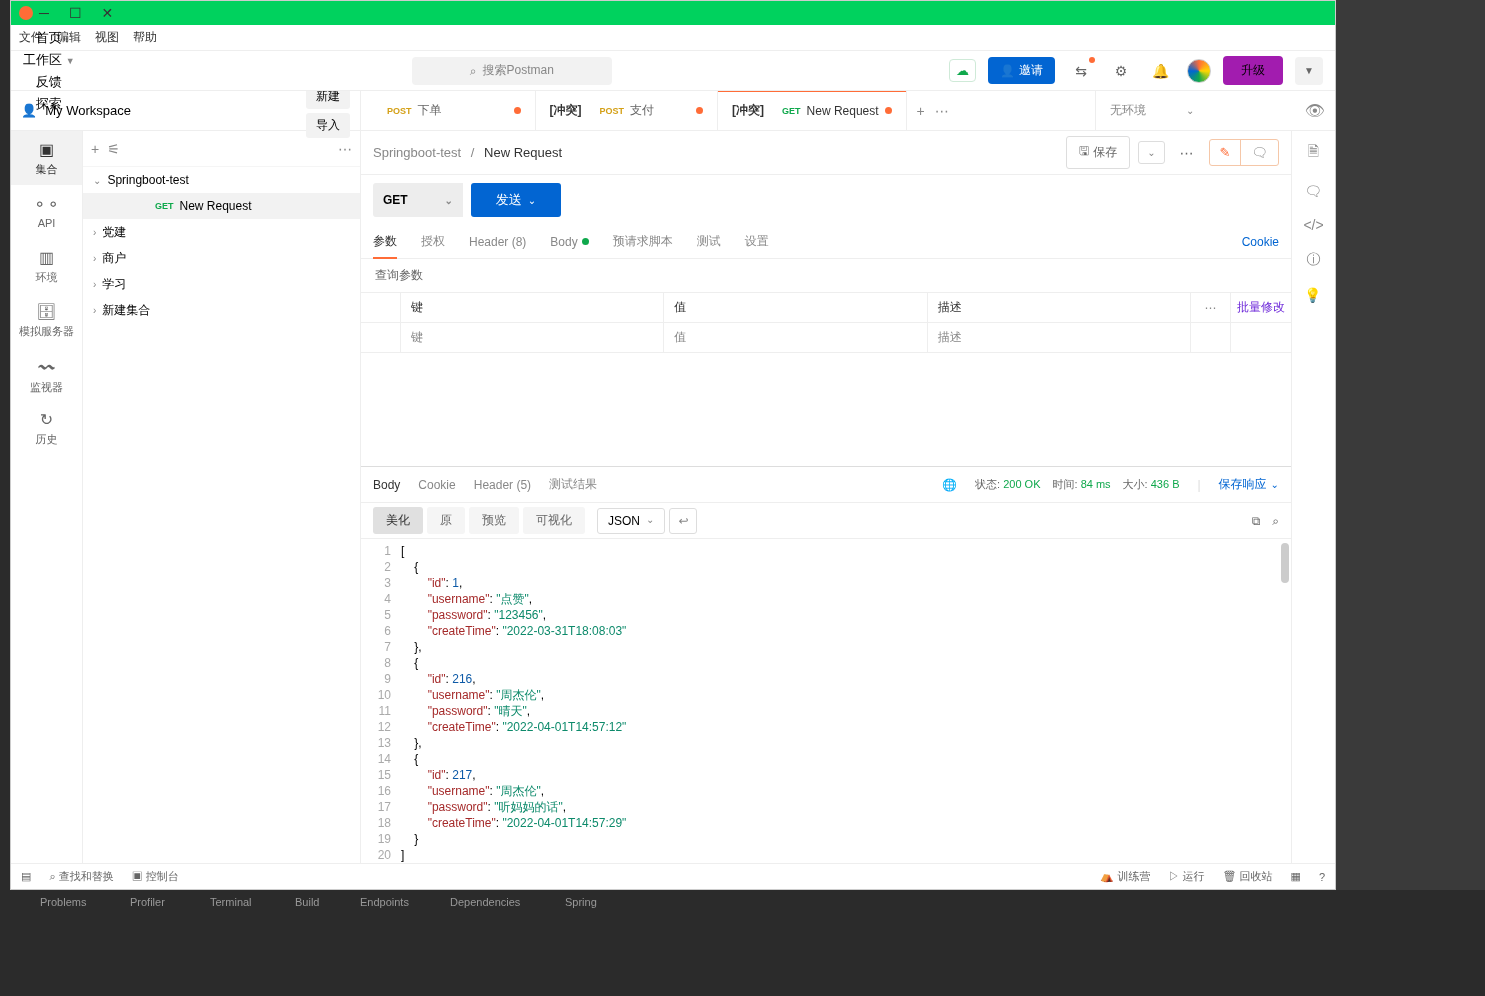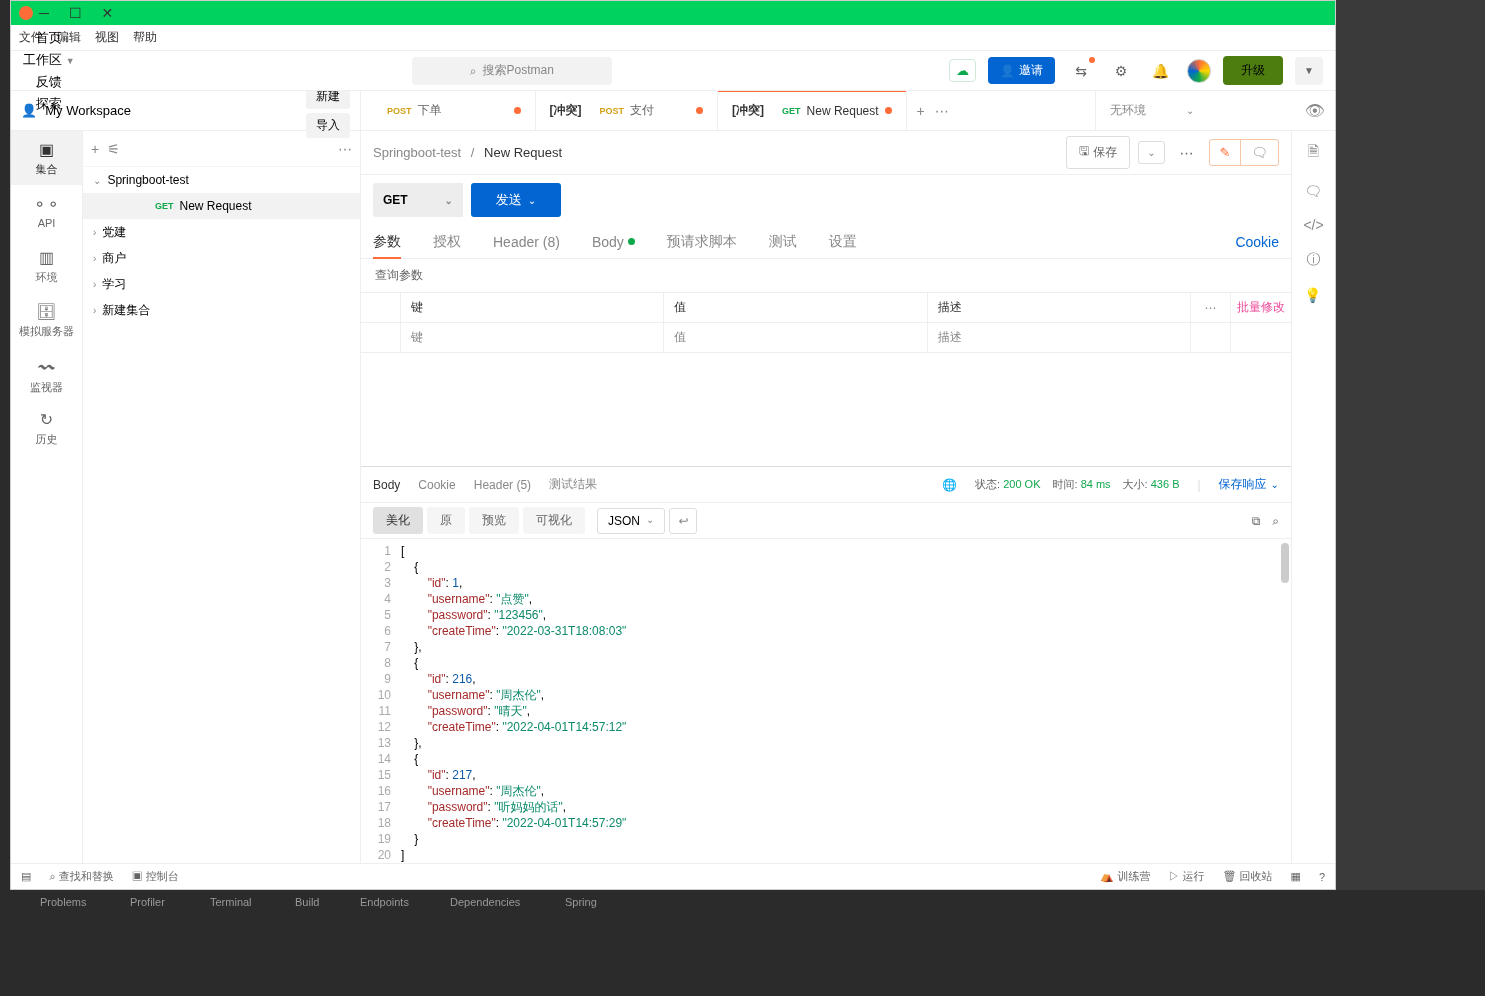--- a/index.html
+++ b/index.html
@@ -11,21 +11,21 @@
 .titlebar .winbtns { display: flex; gap: 20px; font-size: 14px; padding-right: 8px; }
 .menubar { height: 26px; background: #fff; border-bottom: 1px solid #eee; display: flex; align-items: center; padding: 0 8px; font-size: 12px; gap: 14px; color: #333; }
 .topnav { height: 40px; border-bottom: 1px solid #eee; display: flex; align-items: center; padding: 0 12px; font-size: 13px; }
 .topnav .left { display: flex; align-items: center; gap: 4px; flex-direction: column; }
 .topnav .left span { cursor: pointer; }
 .topnav .search { flex: 1; display: flex; justify-content: center; }
 .topnav .searchbox { width: 200px; height: 28px; background: #f2f2f2; border-radius: 4px; display: flex; align-items: center; justify-content: center; font-size: 12px; color: #888; gap: 6px; }
 .topnav .right { display: flex; align-items: center; gap: 12px; }
 .iconbtn { width: 28px; height: 28px; display: flex; align-items: center; justify-content: center; color: #666; font-size: 14px; cursor: pointer; }
 .invite { background: #0265d2; color: #fff; padding: 5px 12px; border-radius: 4px; font-size: 12px; display: flex; align-items: center; gap: 4px; }
-.upgrade { background: #4d7c0f; padding: 6px 18px; border-radius: 4px; font-size: 12px; display: flex; align-items: center; }
+.upgrade { background: #a21caf; padding: 6px 18px; border-radius: 4px; font-size: 12px; display: flex; align-items: center; }
 .dropdown { width: 28px; height: 28px; background: #f2f2f2; border-radius: 4px; display: flex; align-items: center; justify-content: center; font-size: 10px; color: #666; }
 .cloudicon { color: #0fa84c; border: 1px solid #cfead8; border-radius: 4px; padding: 3px 6px; }
 .avatar { width: 24px; height: 24px; border-radius: 50%; background: conic-gradient(#ff6c37, #ffd700, #0fa84c, #0265d2, #ff6c37); border: 1px solid #ccc; }
 .notifdot { position: relative; }
 .notifdot::after { content: ''; position: absolute; top: 0; right: 0; width: 6px; height: 6px; background: #ff6c37; border-radius: 50%; }
 
 .body-row { flex: 1; display: flex; overflow: hidden; }
 .workspace-hdr { height: 40px; border-bottom: 1px solid #eee; display: flex; align-items: center; padding: 0 10px; font-size: 13px; }
 .ws-left { display: flex; align-items: center; gap: 8px; flex: 1; }
 .ws-btns { display: flex; gap: 4px; flex-direction: column; }
@@ -66,36 +66,36 @@
 .save-drop { border: 1px solid #ddd; padding: 5px 8px; border-radius: 3px; color: #888; font-size: 10px; }
 .edit-icons { display: flex; border: 1px solid #f5c7a8; border-radius: 3px; overflow: hidden; }
 .edit-icons span { padding: 5px 10px; color: #ff6c37; font-size: 13px; }
 .edit-icons span+span { border-left: 1px solid #f5c7a8; color: #888; }
 
 .url-row { padding: 8px 12px; display: flex; gap: 8px; }
 .method-sel { width: 90px; height: 34px; background: #ededed; border-radius: 3px 0 0 3px; display: flex; align-items: center; justify-content: space-between; padding: 0 10px; font-size: 12px; font-weight: bold; }
 .url-input { flex: 1; height: 34px; background: #ededed; border-radius: 0 3px 3px 0; display: flex; align-items: center; padding: 0 12px; font-size: 12px; color: #333; }
 .send-btn { width: 90px; height: 34px; background: #0265d2; color: #fff; border-radius: 3px; display: flex; align-items: center; justify-content: center; font-size: 13px; gap: 6px; }
 
-.req-tabs { height: 34px; border-bottom: 1px solid #eee; display: flex; align-items: center; padding: 0 12px; gap: 32px; font-size: 14px; color: #888; }
+.req-tabs { height: 34px; border-bottom: 1px solid #eee; display: flex; align-items: center; padding: 0 12px; gap: 24px; font-size: 12px; color: #888; }
 .req-tabs .t { cursor: pointer; height: 100%; display: flex; align-items: center; position: relative; }
 .req-tabs .t.active { color: #333; }
 .req-tabs .t.active::after { content: ''; position: absolute; bottom: -1px; left: 0; right: 0; height: 2px; background: #ff6c37; }
 .req-tabs .greendot { width: 7px; height: 7px; background: #0fa84c; border-radius: 50%; margin-left: 4px; }
 .req-tabs .spacer { flex: 1; }
 .req-tabs .cookie { color: #0265d2; }
 
 .params-lbl { padding: 8px 14px; font-size: 12px; color: #666; }
 .params-tbl { border-top: 1px solid #eee; }
 .tbl-row { height: 30px; display: flex; border-bottom: 1px solid #eee; font-size: 12px; }
 .tbl-row .c { flex: 1; padding: 0 10px; display: flex; align-items: center; border-right: 1px solid #eee; color: #888; }
 .tbl-row .c.hdr { color: #333; font-weight: 500; }
 .tbl-row .c.small { flex: 0 0 40px; justify-content: center; }
 .tbl-row .c.chk { flex: 0 0 40px; }
-.tbl-row .bulk { flex: 0 0 60px; display: flex; align-items: center; justify-content: center; color: #ec4899; }
+.tbl-row .bulk { flex: 0 0 60px; display: flex; align-items: center; justify-content: center; color: #6d28d9; }
 
 .response-area { flex: 1; display: flex; flex-direction: column; border-top: 1px solid #ddd; }
 .resp-tabs { height: 36px; display: flex; align-items: center; padding: 0 12px; gap: 18px; font-size: 12px; color: #888; border-bottom: 1px solid #eee; }
 .resp-tabs .t.active { color: #333; font-weight: 500; }
 .resp-tabs .spacer { flex: 1; }
 .resp-status { font-size: 11px; color: #666; display: flex; gap: 12px; }
 .resp-status .ok { color: #0fa84c; }
 .save-resp { color: #0265d2; font-size: 12px; display: flex; align-items: center; gap: 4px; }
 .resp-toolbar { height: 36px; display: flex; align-items: center; padding: 0 12px; gap: 4px; font-size: 12px; border-bottom: 1px solid #eee; }
 .resp-toolbar .btn { padding: 5px 13px; background: #f5f5f5; border-radius: 3px; color: #666; cursor: pointer; }

